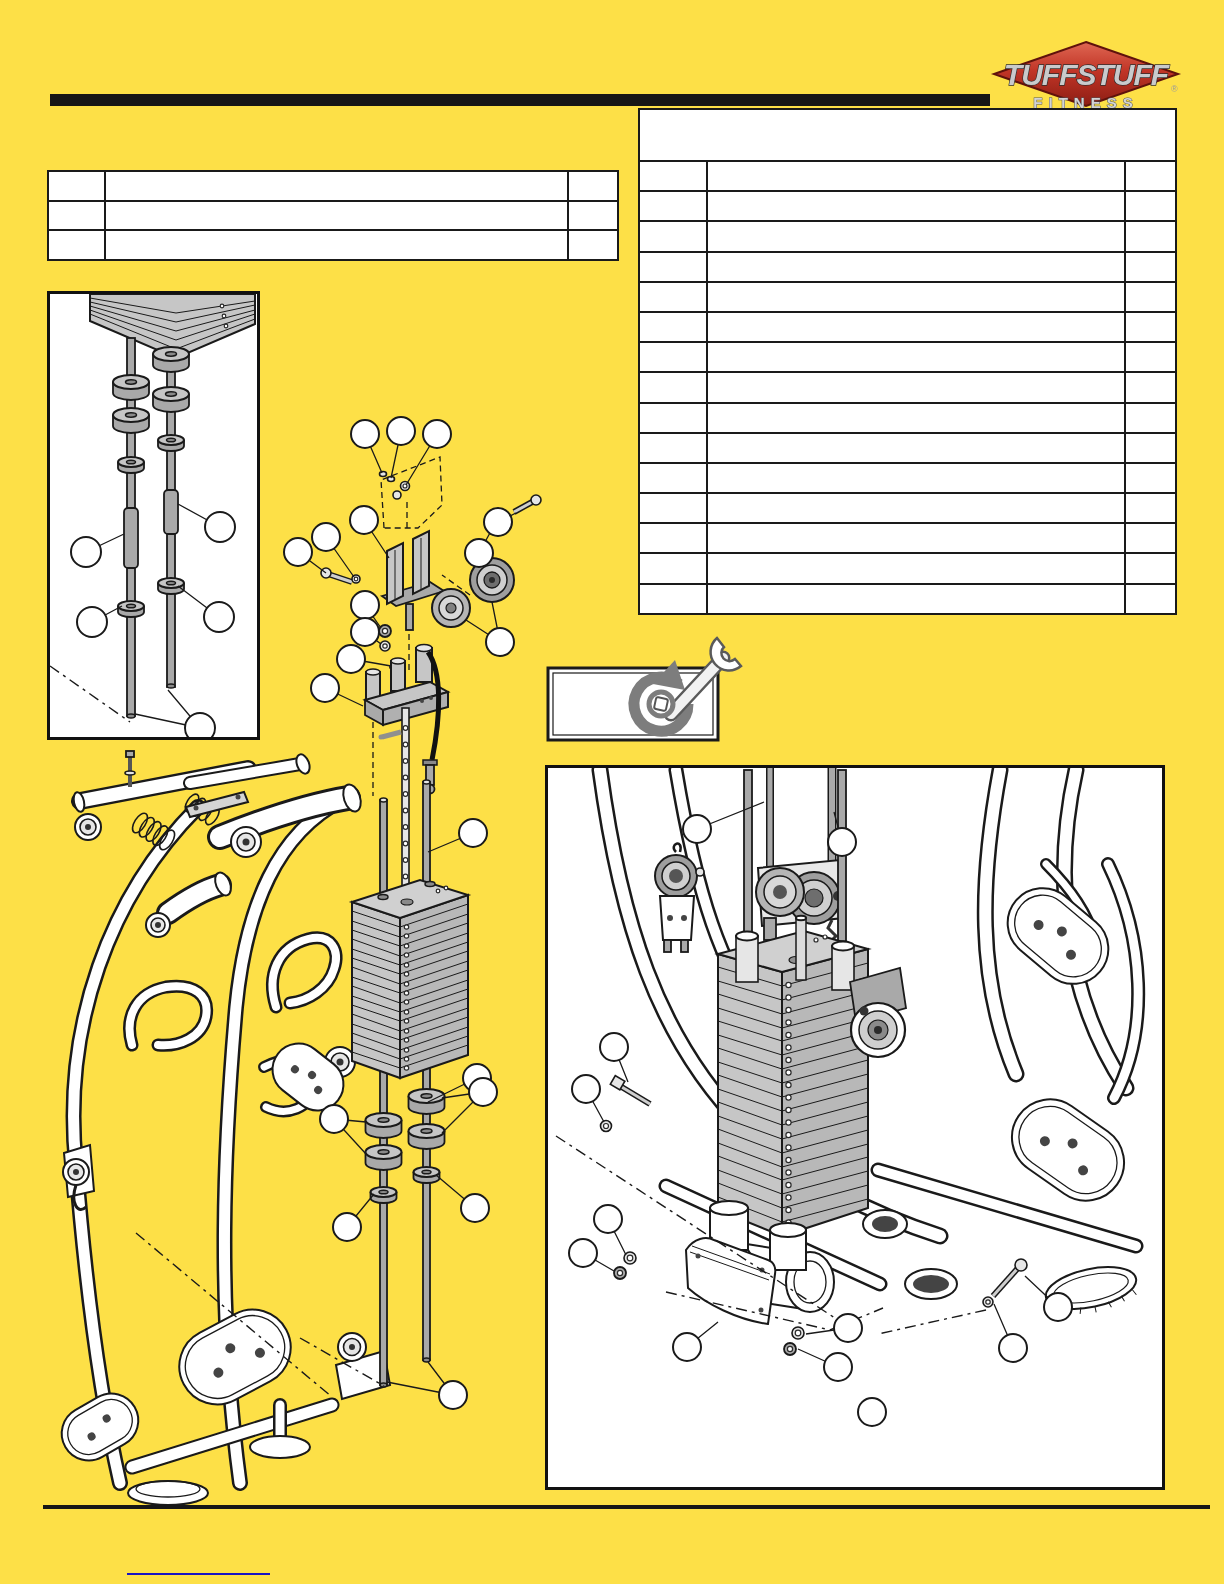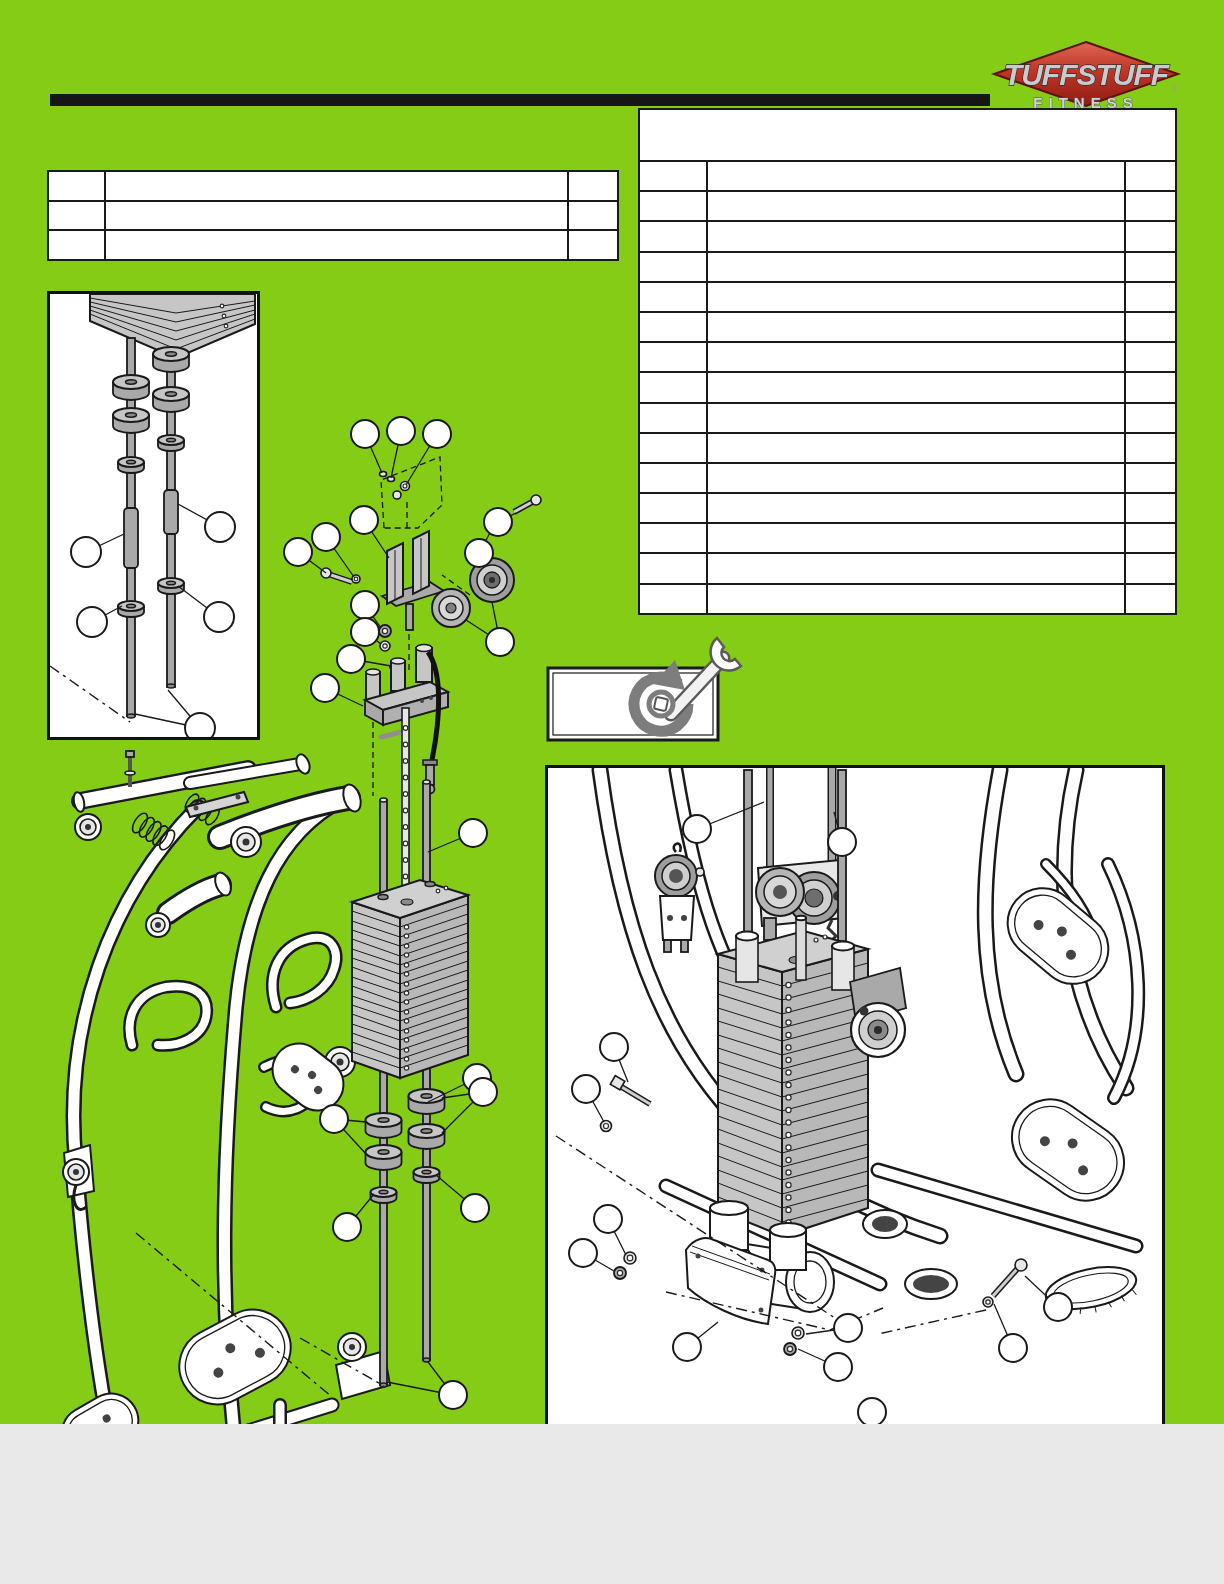--- a/index.html
+++ b/index.html
@@ -1,16 +1,16 @@
 <!DOCTYPE html>
 <html><head>
 <meta charset="utf-8">
 <style>
   html,body{margin:0;padding:0;background:#e9e9e9;}
-  .page{position:relative;width:1224px;height:1424px;background:#84cc16;margin:0 auto;
+  .page{position:relative;width:1224px;height:1584px;background:#fde047;margin:0 auto;
         font-family:"Liberation Sans",sans-serif;overflow:hidden;}
   .abs{position:absolute;}
   
   table{border-collapse:collapse;table-layout:fixed;background:#fff;}
   th,td{border:2px solid #1a1a1a;padding:0;}
   
   .w{fill:#fff;stroke:#1a1a1a;stroke-width:2;}
   .g1{fill:#c6c6c6;stroke:#1a1a1a;stroke-width:2;}
   .g2{fill:#a9a9a9;stroke:#1a1a1a;stroke-width:1.8;}
   .g3{fill:#8a8a8a;stroke:#1a1a1a;stroke-width:1.5;}

